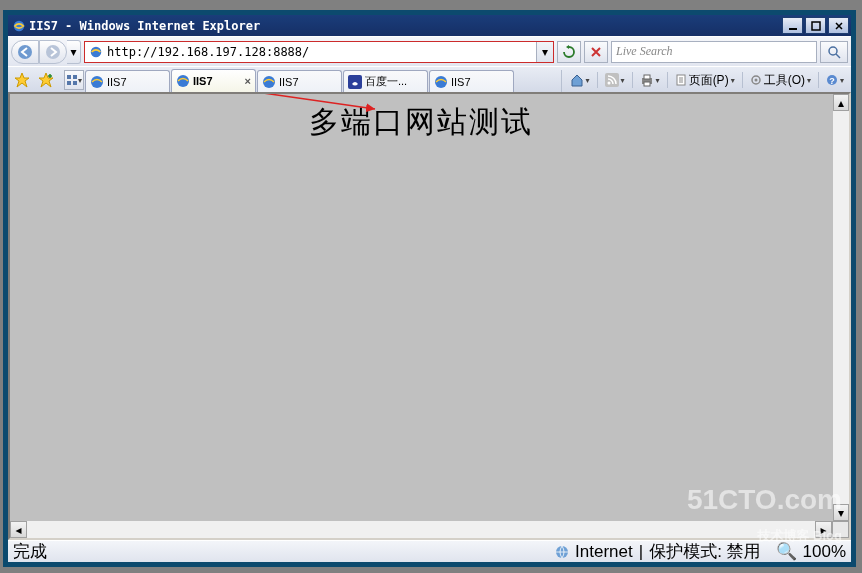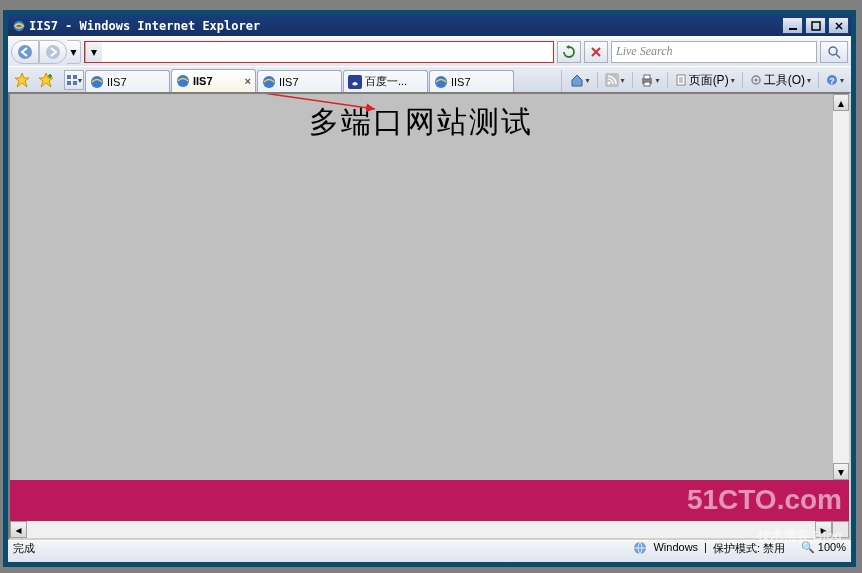--- a/index.html
+++ b/index.html
@@ -193,25 +193,24 @@
     gap:2px;
     cursor:pointer;
     border:1px solid transparent;
     border-radius:2px;
   }
   .dd { font-size:8px; color:#444;}
   .sep { width:1px; height:16px; background:#b7c0d1; margin:0 2px;}
   .content-frame {
     flex:1;
     border:2px inset #d4d0c8;
-    background:#be185d;
+    background:#404040;
     display:flex;
     flex-direction:column;
     overflow:hidden;
-    gap:41px;
   }
   .content-body {
     flex:1;
     background:#c0c0c0;
     position:relative;
   }
   .page-heading {
     text-align:center;
     font-family: "SimSun", serif;
     font-size:30px;
@@ -234,22 +233,23 @@
   }
   .sb-btn { height:17px; background:linear-gradient(to bottom,#f4f4f4,#d8d8d8); border:1px solid #a0a0a0; display:flex;align-items:center;justify-content:center; cursor:pointer;}
   .sb-track { flex:1; background:#f0f0f0;}
   .scrollbar-h { height:17px; background:#e8e8e8; display:flex;}
   .sb-btn-h { width:17px; background:linear-gradient(to bottom,#f4f4f4,#d8d8d8); border:1px solid #a0a0a0;display:flex;align-items:center;justify-content:center; cursor:pointer;}
   .status-bar {
     height:22px;
     background:linear-gradient(to bottom,#f3f5f9,#e0e4ee);
     border-top:1px solid #fff;
     display:flex;
+    align-items:center;
     padding:0 5px;
-    font-size:11px;
+    font-size:17px;
     gap:6px;
   }
   .status-spacer { flex:1;}
   .watermark {
     position:absolute;
     right:20px; bottom:28px;
     color: rgba(255,255,255,0.55);
     font-family: "Arial Black", sans-serif;
     font-weight:900;
     text-align:right;
@@ -303,20 +303,27 @@
       <div class="nav-btn nav-arrow-fwd" style="border-radius:0 12px 12px 0;width:28px;">
         <svg width="16" height="16">
             <circle cx="8" cy="8" r="7" fill="#b8c4d8"></circle>
             <path d="M6 4 L11 8 L6 12" fill="none" stroke="#fff" stroke-width="2"></path>
           </svg>
       </div>
       <div class="nav-drop">▾</div>
     </div>
 
     <div class="address-wrap">
+      <div class="address-bar">
+        <svg class="ie-favicon" viewBox="0 0 16 16">
+            <circle cx="8" cy="8" r="6" fill="#3a7bd5"></circle>
+            <path d="M3 8 Q8 3 13 8" fill="none" stroke="#ffcc33" stroke-width="2"></path>
+          </svg>
+        <span>http://192.168.197.128:8888/</span>
+      </div>
       <div class="address-drop">▾</div>
     </div>
 
     <div class="nav-small-btn">
       <svg width="14" height="14">
           <path d="M7 2 A5 5 0 1 1 2 7" fill="none" stroke="#2a7a2a" stroke-width="1.8"></path>
           <path d="M7 0 L7 4 L4 2 Z" fill="#2a7a2a"></path>
         </svg>
     </div>
     <div class="nav-small-btn">
@@ -481,21 +488,21 @@
     </div>
   </div>
 
   <div class="status-bar">
     <span>完成</span>
     <div class="status-spacer"></div>
     <svg width="14" height="14">
         <circle cx="7" cy="7" r="6" fill="#6ea0d5"></circle>
         <path d="M1 7 L13 7 M7 1 Q3 7 7 13 M7 1 Q11 7 7 13" fill="none" stroke="#fff" stroke-width="0.8"></path>
       </svg>
-    <span>Windows</span>
+    <span>Internet</span>
     <span>|</span>
     <span>保护模式: 禁用</span>
     <span style="margin-left:10px;">🔍 <span>100%</span></span>
   </div>
 
 </div>
 
 <div class="watermark">
   <div class="big">51CTO.com</div>
   <div class="small">技术博客  Blog</div>

